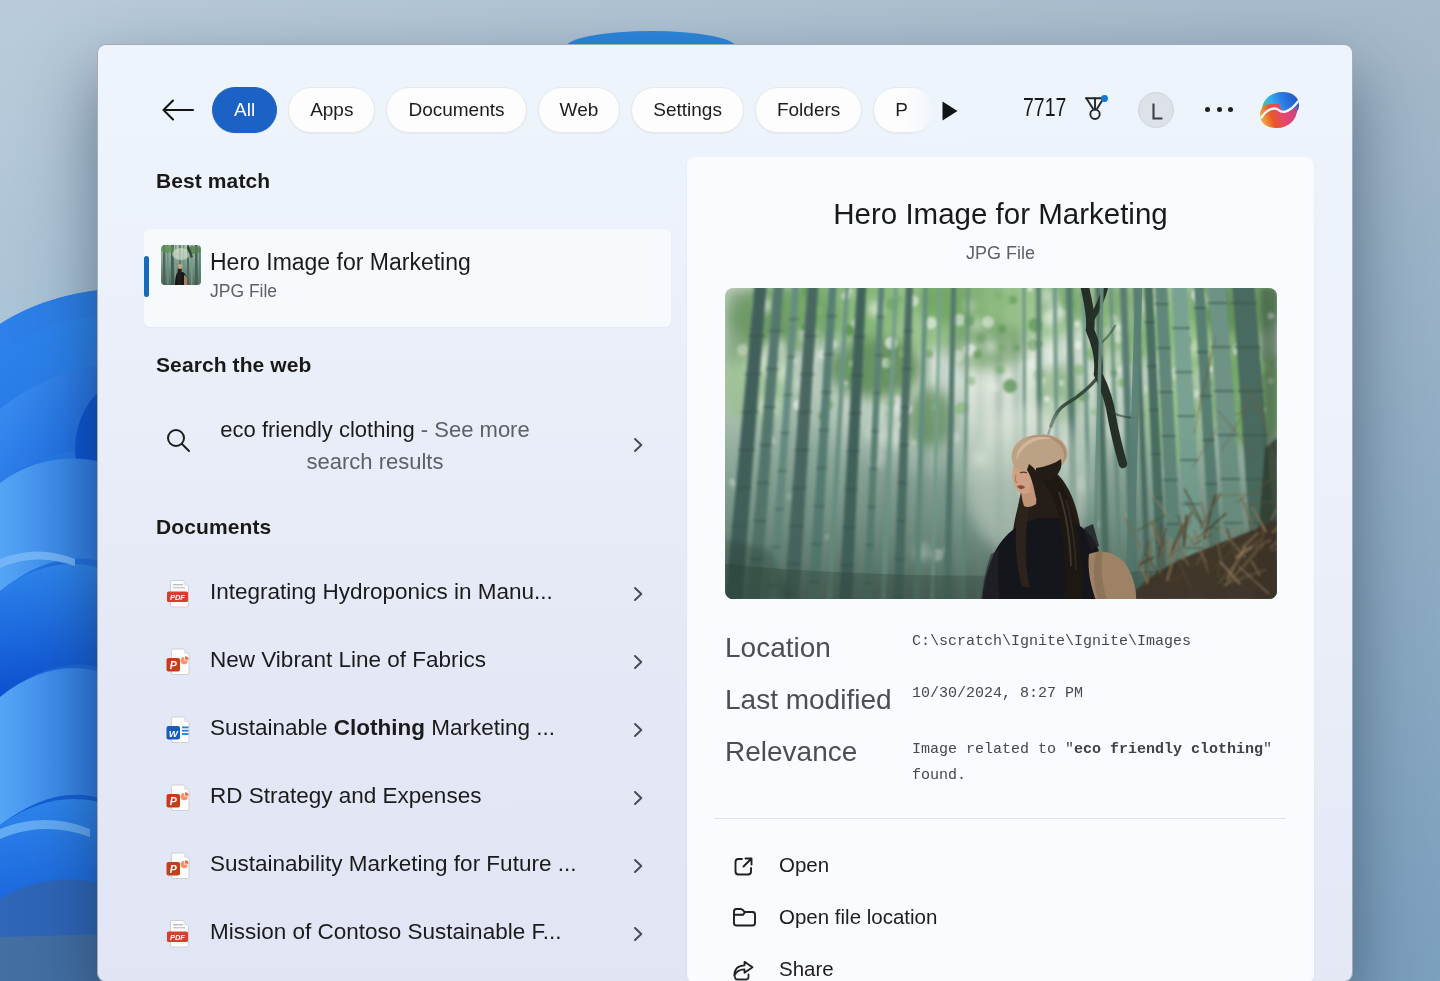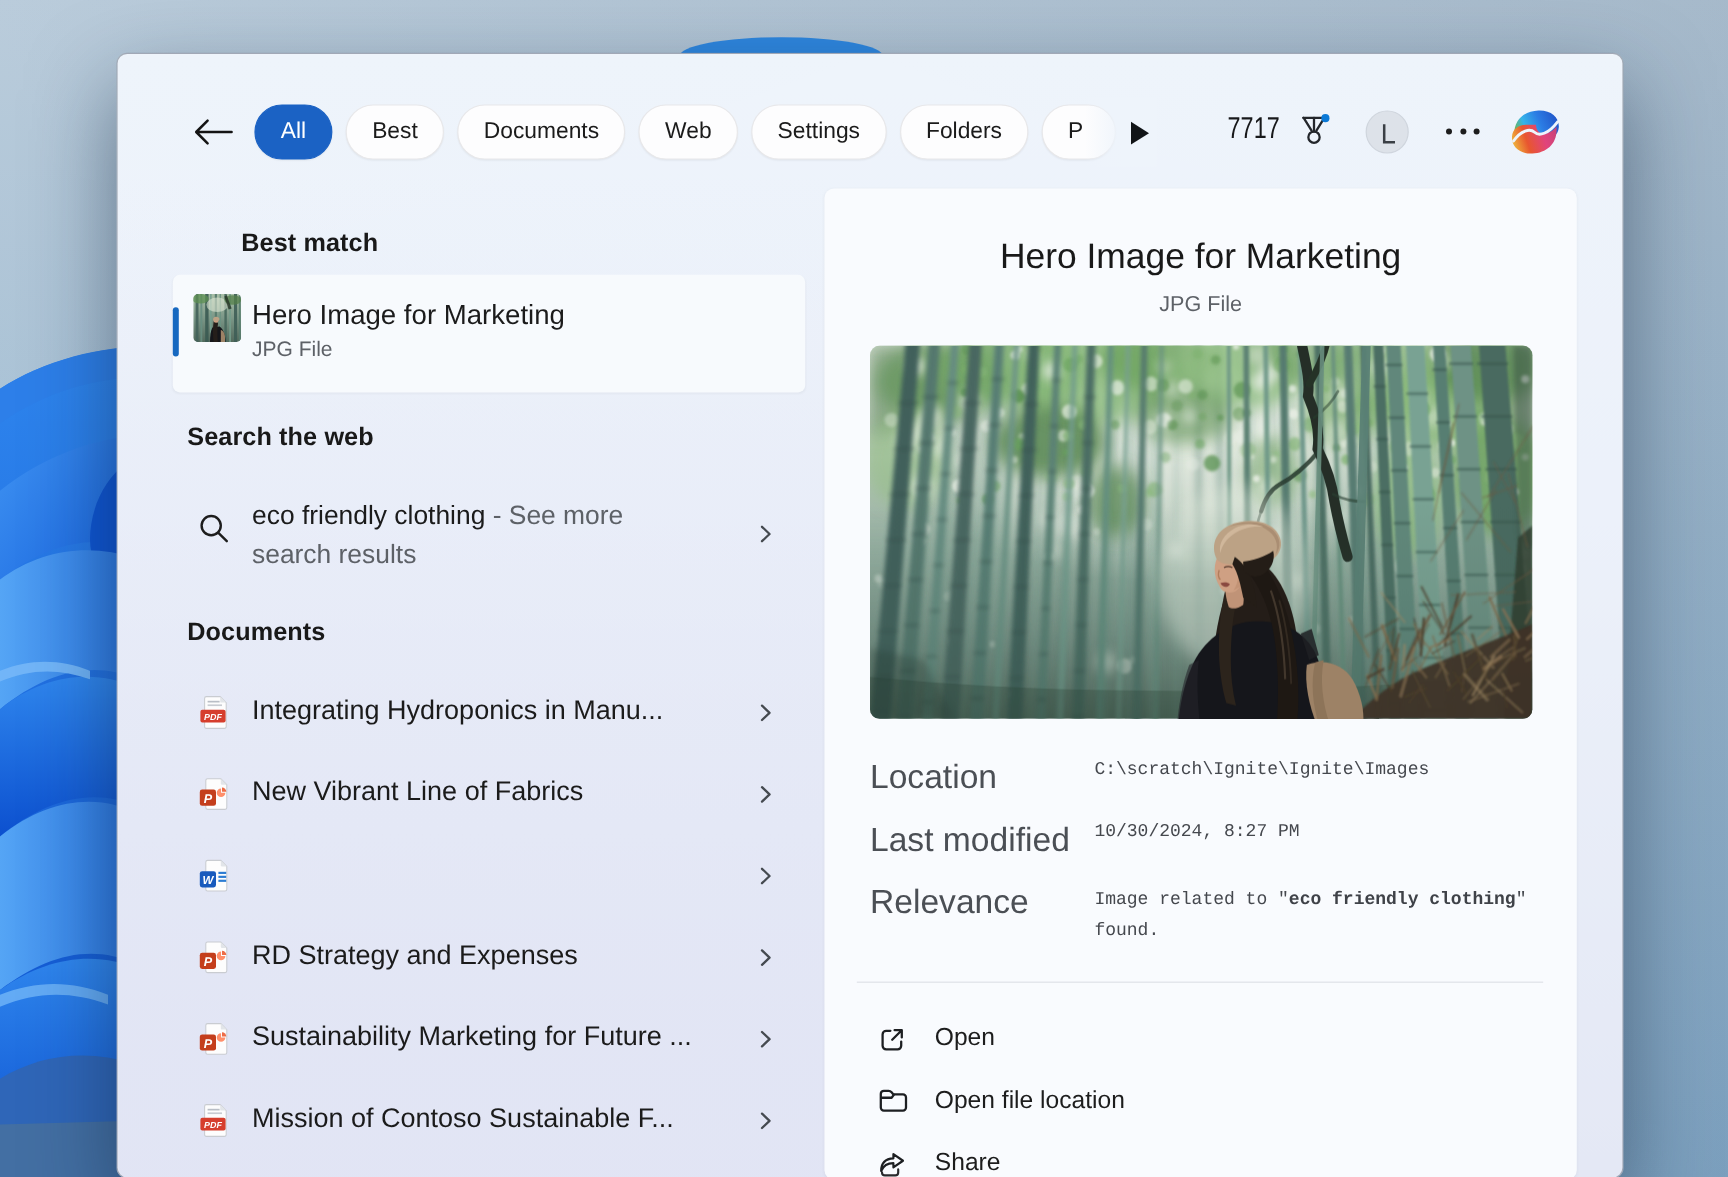--- a/index.html
+++ b/index.html
@@ -32,21 +32,21 @@
 
 #bmcard { position:absolute; left:46px; top:184px; width:527px; height:98px; background:#f7fafd;
   border-radius:6px; box-shadow:0 1px 2px rgba(0,0,0,0.04); }
 #bmbar { position:absolute; left:0px; top:27px; width:4.5px; height:41px; border-radius:3px; background:#1668c0; }
 #bmthumb { position:absolute; left:17px; top:16px; width:40px; height:40px; border-radius:4px; overflow:hidden; }
 #bmtitle { position:absolute; left:66px; top:20px; font-size:23px; color:#1b1b1b; }
 #bmsub { position:absolute; left:66px; top:52px; font-size:17.5px; color:#5d6167; }
 
 #srow { position:absolute; left:46px; top:364px; width:527px; height:72px; }
 #sicon { position:absolute; left:21px; top:18px; }
-#stxt { position:absolute; left:66px; top:5px; width:330px; font-size:22px; color:#1b1b1b; line-height:32px; }
+#stxt { position:absolute; left:66px; top:5px; width:330px; font-size:22px; color:#1b1b1b; line-height:32px;text-align:center; }
 #stxt .gr { color:#5d6167; }
 #schev { position:absolute; right:28px; top:28px; }
 
 .drow { position:absolute; left:46px; width:527px; height:68px; }
 .dicon { position:absolute; left:21px; top:19px;font-style:italic; }
 .dtxt { position:absolute; left:66px; top:19px; font-size:22.5px; color:#1b1b1b; white-space:nowrap; }
 .dtxt b { font-weight:bold; }
 .dchev { position:absolute; right:28px; top:26px; }
 
 #card { position:absolute; left:589px; top:112px; width:627px; height:826px; background:#f9fbfe;
@@ -97,21 +97,21 @@
       <path d="M0,668 L150,664 L150,712 L0,712 Z" fill="#47719f" opacity="0.85"></path>
     </svg>
   <div id="dome"></div>
   <div id="panel">
     <div id="leftfade"></div>
     <div id="backbtn"><svg width="34" height="24" viewBox="0 0 34 24">
           <path d="M32,12 L3,12 M12,2.5 L2.5,12 L12,21.5" fill="none" stroke="#141414" stroke-width="2.1" stroke-linecap="round" stroke-linejoin="round"></path>
         </svg></div>
     <div id="pillrow">
         <div class="pill sel">All</div>
-        <div class="pill">Best</div>
+        <div class="pill">Apps</div>
         <div class="pill">Documents</div>
         <div class="pill">Web</div>
         <div class="pill">Settings</div>
         <div class="pill">Folders</div>
         <div class="pill" style="width:62px;justify-content:flex-start;padding-left:21px;">P</div>
       </div>
     <div id="pillfade"></div>
     <div id="playbtn"><svg width="18" height="22" viewBox="0 0 18 22">
           <path d="M1.5,1.5 L16.5,11 L1.5,20.5 Z" fill="#111417"></path>
         </svg></div>
@@ -145,21 +145,21 @@
               <stop offset="0.35" stop-color="#e1447c"></stop>
               <stop offset="0.72" stop-color="#e8562f"></stop>
               <stop offset="1" stop-color="#eead3b"></stop>
             </linearGradient>
           </defs>
           <path d="M6.5,27.5 C5,14 14,5.5 26.5,5 C37,4.6 44,10.5 43.5,19 C43.1,25.5 38,29 30.5,29 L23.5,29 C23.5,23.5 19.5,20.5 15.5,21.5 C11.5,22.5 8.5,24.5 6.5,27.5 Z" fill="url(#cpA)"></path>
           <path d="M41.5,18.5 C43,32 34,40.5 21.5,41 C11,41.4 4,35.5 4.5,27 C4.9,20.5 10,17 17.5,17 L24.5,17 C24.5,22.5 28.5,25.5 32.5,24.5 C36.5,23.5 39.5,21.5 41.5,18.5 Z" fill="url(#cpB)"></path>
           <path d="M5.8,30.5 C12,21.5 19.5,19.8 23.3,23.2 C27,26.6 34.5,25 42.5,14.5 " stroke="#eef4fb" stroke-width="2.4" fill="none" stroke-linecap="round"></path>
         </svg></div>
 
-    <div class="hdr" style="left:58px; top:146px;margin-left:45px;">Best match</div>
+    <div class="hdr" style="left:58px; top:124px;">Best match</div>
     <div id="bmcard">
       <div id="bmbar"></div>
       <div id="bmthumb"><svg width="40" height="40" viewBox="0 0 40 40" xmlns="http://www.w3.org/2000/svg">
             <defs>
               <linearGradient id="tg" x1="0" y1="0" x2="0" y2="1">
                 <stop offset="0" stop-color="#a9bfa7"></stop>
                 <stop offset="0.5" stop-color="#7b9787"></stop>
                 <stop offset="1" stop-color="#52695c"></stop>
               </linearGradient>
             </defs>
@@ -232,20 +232,21 @@
       <div class="drow" style="top:650.5px;">
         <div class="dicon"><svg width="27" height="30" viewBox="0 0 27 30">
             <path d="M8,2 h11 l5,5 V26 a1.5,1.5 0 0 1 -1.5,1.5 H8 a1.5,1.5 0 0 1 -1.5,-1.5 V3.5 a1.5,1.5 0 0 1 1.5,-1.5 Z" fill="#fdfdfd" stroke="#c9ccd1" stroke-width="0.9"></path>
             <path d="M19,2 l5,5 h-4 a1,1 0 0 1 -1,-1 Z" fill="#e2e5e9"></path>
             <rect x="17" y="11.5" width="6.5" height="1.8" fill="#2b7cd3"></rect>
             <rect x="17" y="14.8" width="6.5" height="1.8" fill="#2b7cd3"></rect>
             <rect x="17" y="18.1" width="6.5" height="1.8" fill="#2b7cd3"></rect>
             <rect x="1.5" y="11" width="13.5" height="13.5" rx="2" fill="#185abd"></rect>
             <text x="8.2" y="21.8" font-family="Liberation Sans, sans-serif" font-size="9.6" font-weight="bold" fill="#ffffff" text-anchor="middle">W</text>
           </svg></div>
+        <div class="dtxt">Sustainable <b>Clothing</b> Marketing ...</div>
         <div class="dchev"><svg width="10" height="16" viewBox="0 0 10 16">
             <path d="M2,2 L8.3,8 L2,14" fill="none" stroke="#454a50" stroke-width="1.9" stroke-linecap="round" stroke-linejoin="round"></path>
           </svg></div>
       </div>
       <div class="drow" style="top:718.5px;">
         <div class="dicon"><svg width="27" height="30" viewBox="0 0 27 30">
             <path d="M8,2 h11 l5,5 V26 a1.5,1.5 0 0 1 -1.5,1.5 H8 a1.5,1.5 0 0 1 -1.5,-1.5 V3.5 a1.5,1.5 0 0 1 1.5,-1.5 Z" fill="#fdfdfd" stroke="#c9ccd1" stroke-width="0.9"></path>
             <path d="M19,2 l5,5 h-4 a1,1 0 0 1 -1,-1 Z" fill="#e2e5e9"></path>
             <path d="M20,9.2 a3.6,3.6 0 0 1 3.6,3.6 L20,12.8 Z" fill="#ed6c47"></path>
             <path d="M19.2,10 a3.6,3.6 0 1 0 3.6,3.6 l-3.6,0 Z" fill="#ff8f6b"></path>

